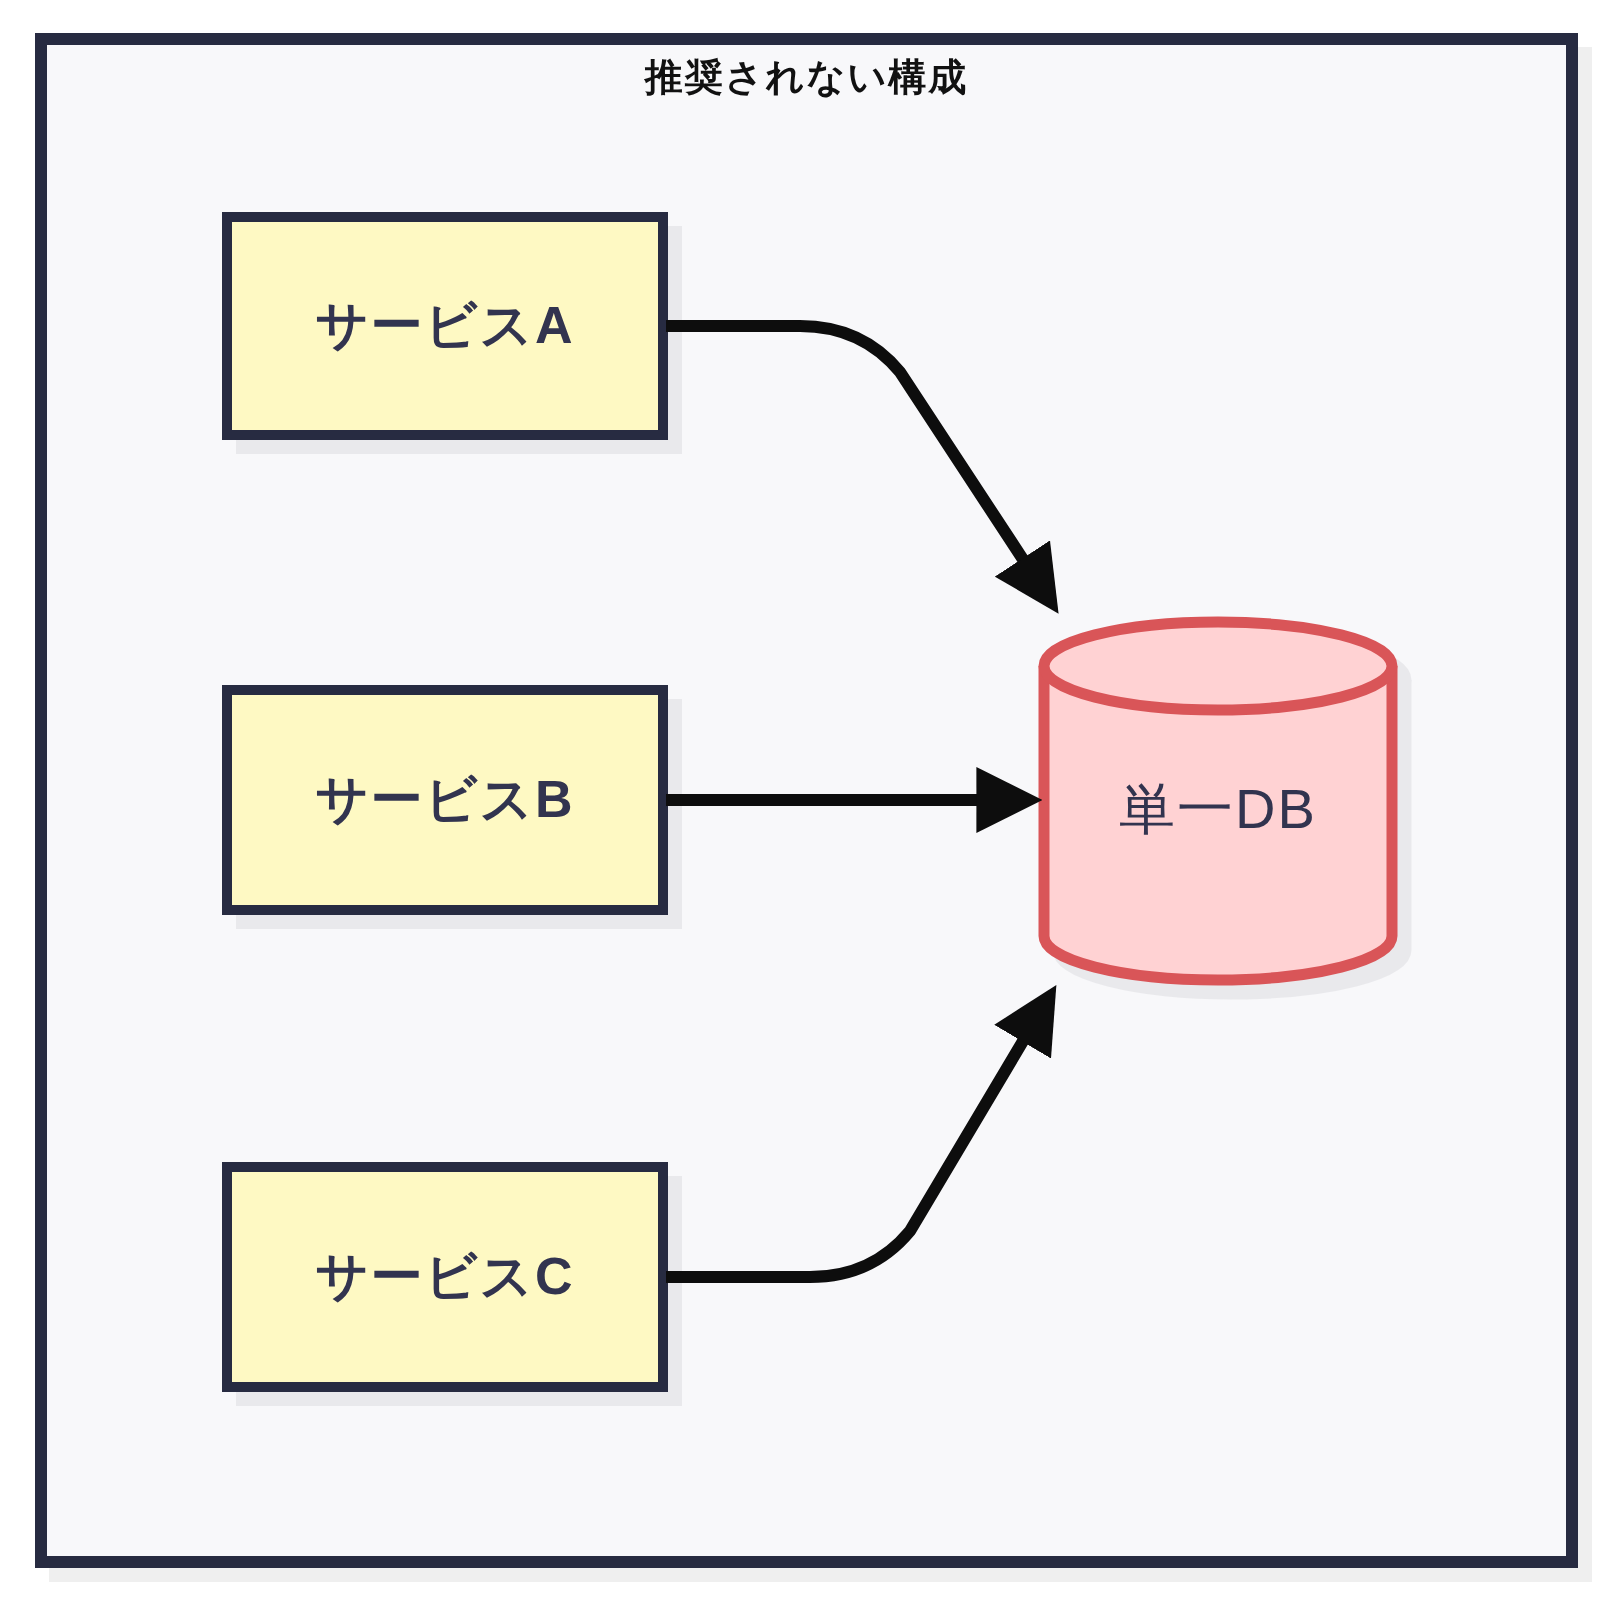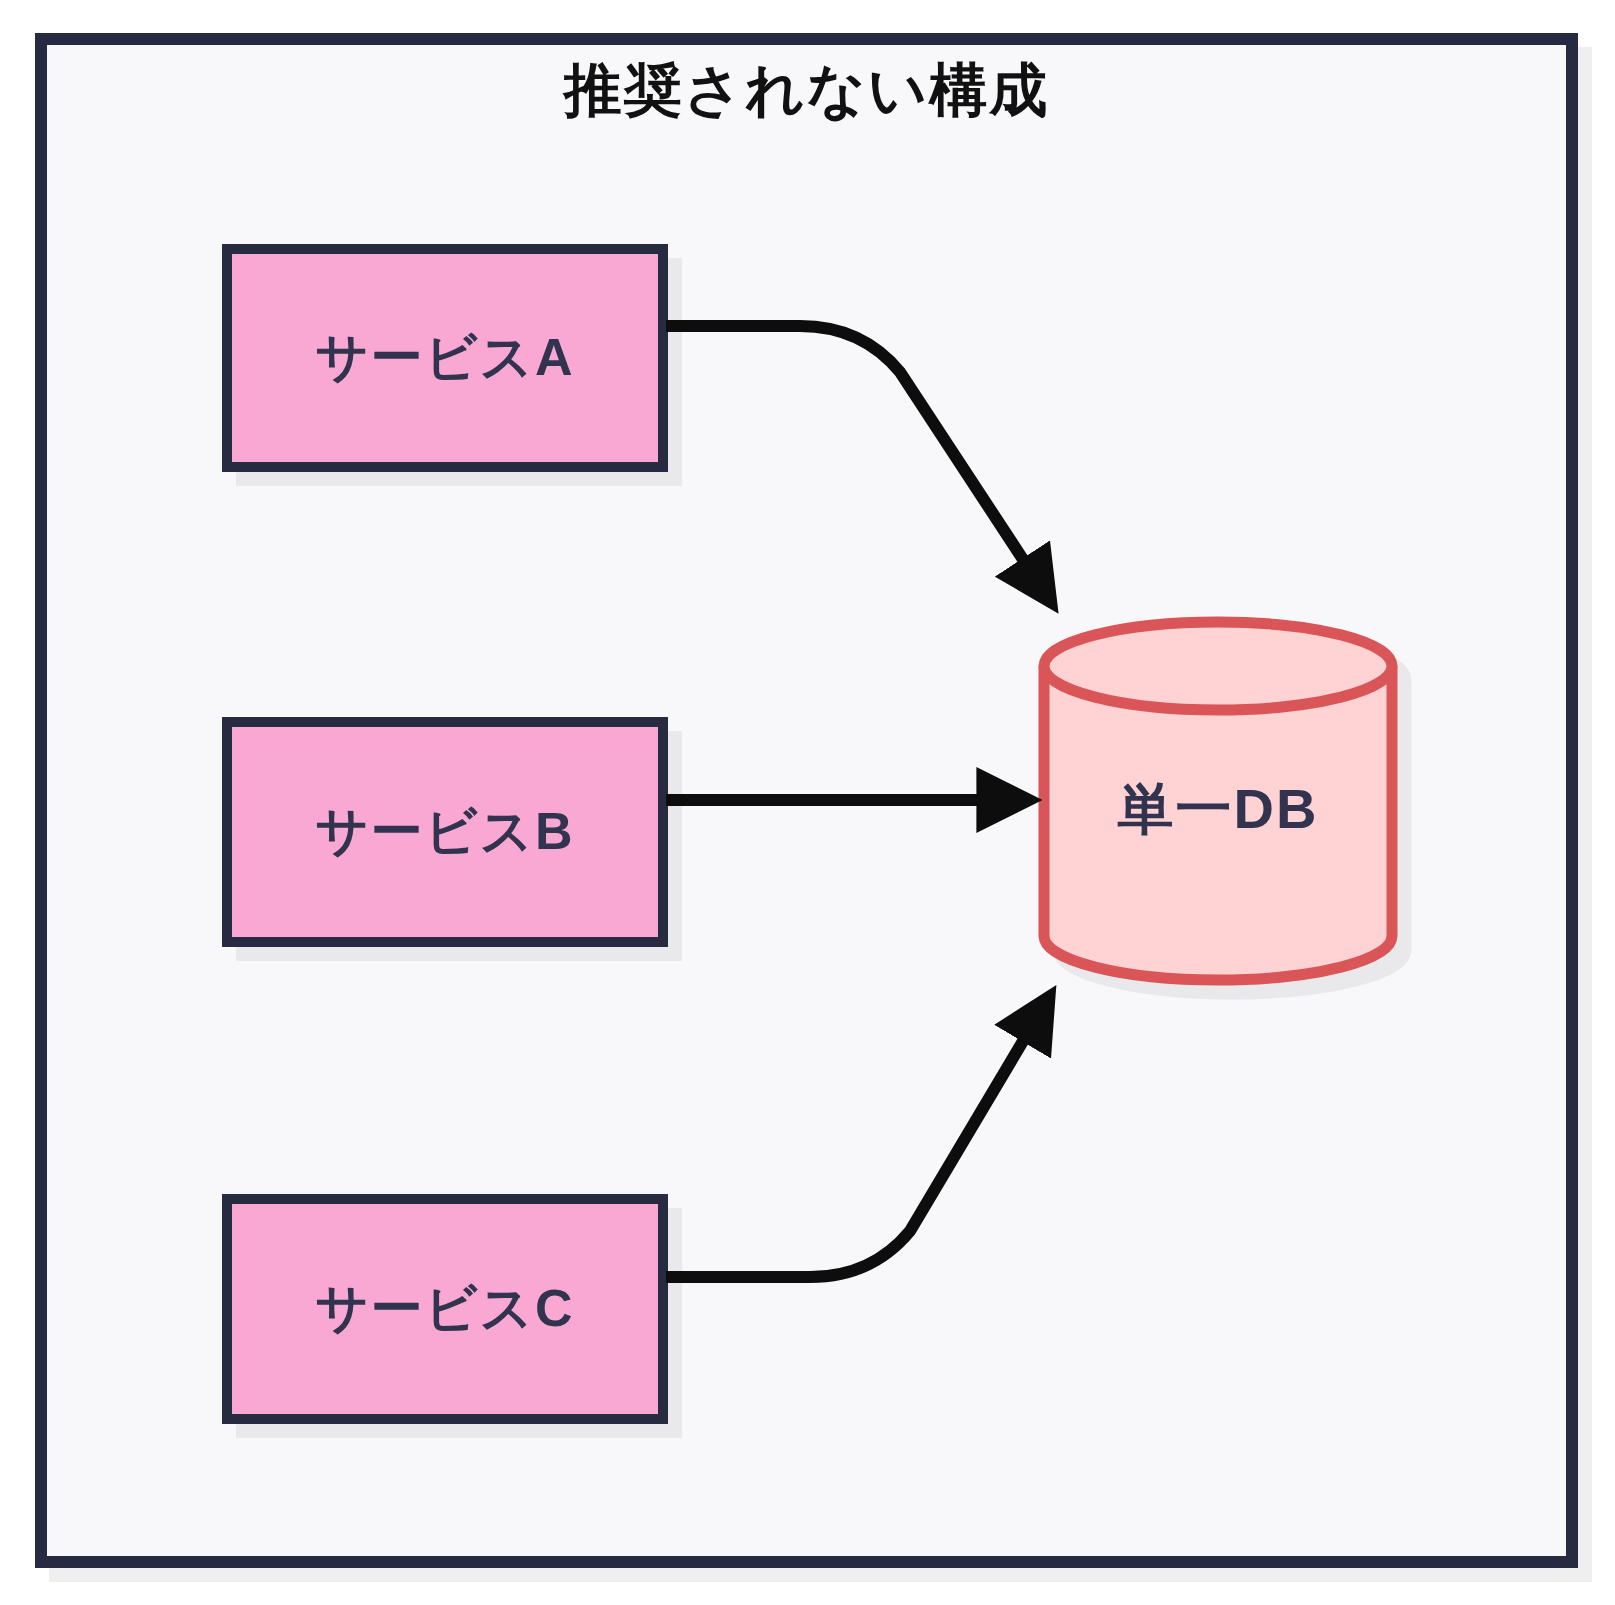--- a/index.html
+++ b/index.html
@@ -20,42 +20,42 @@
   }
   .stage{position:absolute;left:0;top:0;width:1615px;height:1605px;}
   .panel{
     position:absolute;left:35px;top:33px;width:1543px;height:1535px;
     box-sizing:border-box;border:12px solid var(--ink);
     background:var(--panel-bg);
     box-shadow:14px 14px 0 var(--panel-shadow);
   }
   .diagram-title{
     position:absolute;left:47px;top:52px;width:1519px;
-    text-align:center;font-size:58px;font-weight:600;color:var(--title);
+    text-align:center;font-size:38px;font-weight:600;color:var(--title);
     letter-spacing:2px;
     font-family:Liberation Serif, serif;
   }
   .service-box{
     position:absolute;width:446px;height:228px;box-sizing:border-box;
-    background:#f9a8d4;border:10px solid var(--ink);
+    background:#fef9c3;border:10px solid var(--ink);
     box-shadow:14px 14px 0 var(--shadow);
-    display:flex;align-items:center;justify-content:center;margin-top:32px;
+    display:flex;align-items:center;justify-content:center;
   }
   .service-box .label{
     font-size:52px;font-weight:600;color:var(--box-text);letter-spacing:2px;
   }
   #box-a{left:222px;top:212px;}
   #box-b{left:222px;top:685px;height:230px;}
   #box-c{left:222px;top:1162px;height:230px;}
   svg.overlay{position:absolute;left:0;top:0;width:1615px;height:1605px;pointer-events:none;}
   .db-group{filter:drop-shadow(14px 14px 0 var(--shadow));}
   .db-label{
     position:absolute;left:1044px;top:700px;width:348px;height:220px;
     display:flex;align-items:center;justify-content:center;
-    font-size:56px;font-weight:700;color:var(--box-text);letter-spacing:2px;
+    font-size:56px;font-weight:400;color:var(--box-text);letter-spacing:2px;
   }
 </style>
 </head>
 <body>
 
 <div class="stage">
 
   <div class="panel"></div>
 
   <div class="diagram-title">推奨されない構成</div>

